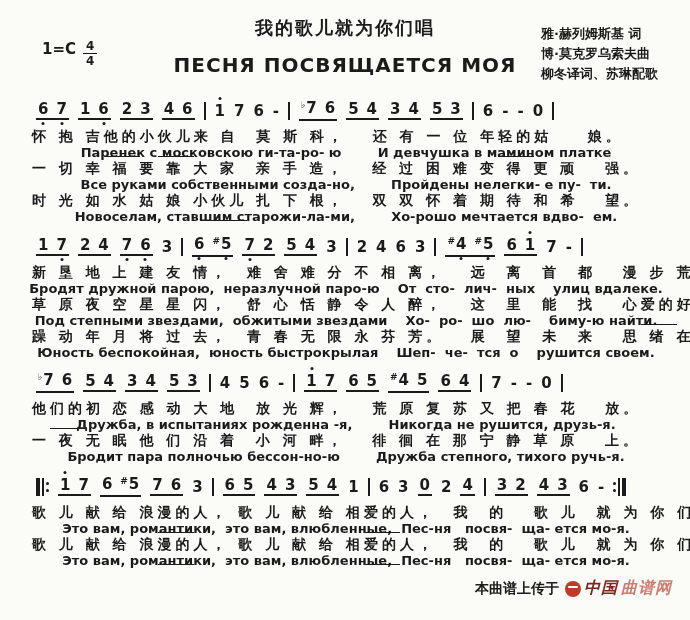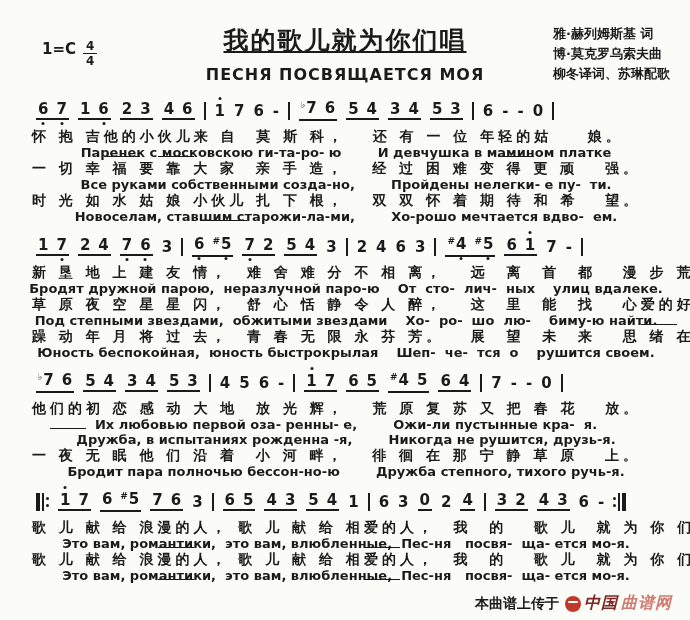--- a/index.html
+++ b/index.html
@@ -11,23 +11,23 @@
   .page{padding:6px 14px 0;}
 
   
   header{position:relative;height:88px;}
   .keysig{position:absolute;left:28px;top:34px;display:flex;gap:7px;
           font-weight:bold;font-size:15px;}
   .frac{display:inline-flex;flex-direction:column;align-items:center;font-size:12px;line-height:1;font-weight:bold;}
   .frac .fi{font-style:normal;}
   .frac .fi:first-child{border-bottom:1.5px solid #1b1b1b;padding:0 3px 1px;margin-bottom:1px;}
   .titles{text-align:center;padding-top:10px;}
-  .titles h1{margin:8px;font-size:25px;letter-spacing:2px;text-decoration:underline;}
-  .titles h2{margin:3px 0 0;font-size:16px;letter-spacing:1px;}
-  .credits{position:absolute;right:6px;top:18px;font-size:13px;font-weight:bold;line-height:20px;margin-left:45px;}
+  .titles h1{margin:0;font-size:18px;letter-spacing:2px;}
+  .titles h2{margin:13px 0 0;font-size:20px;letter-spacing:1px;}
+  .credits{position:absolute;right:18px;top:18px;font-size:13px;font-weight:bold;line-height:20px;margin-left:45px;}
 
   
   .system{margin:0 0 6px;}
   .notes{display:flex;align-items:center;column-gap:9px;padding:8px 0 8px 22px;height:18px;}
   .ug{display:inline-flex;column-gap:8px;border-bottom:2px solid #1b1b1b;padding:0 2px 2px;}
   .nt{position:relative;font-weight:bold;font-size:15px;line-height:14px;}
   .num{position:relative;display:inline-block;}
   .acc{font-size:9px;position:relative;top:-5px;margin-right:1px;font-weight:bold;}
   .dot{position:absolute;left:50%;width:3px;height:3px;background:#1b1b1b;border-radius:50%;
        transform:translateX(-50%);}
@@ -228,21 +228,20 @@
             <span class="nt"><span class="num">4</span></span>
           </span>
           <span class="bar"></span>
           <span class="nt"><span class="num">7</span></span>
           <span class="nt"><span class="num">-</span></span>
           <span class="nt"><span class="num">-</span></span>
           <span class="nt"><span class="num">0</span></span>
           <span class="bar"></span>
         </div>
         <div class="lyr zh"><span>他</span><span class="lu">们的</span><span>初 恋 感 动 大 地  放 光 辉，   荒 原 复 苏 又 把 春 花   放。</span></div>
-        <div class="lyr ru"><span>Их любовью первой оза- ренны- е,        Ожи-ли пустынные кра-  я.</span></div>
         <div class="lyr ru"><span>Дружба, в испытаниях рожденна -я,        Никогда не рушится, друзь-я.</span></div>
         <div class="lyr zh"><span>一 夜 无 眠 他 们 沿 着  小 河 畔，   徘 徊 在 那 宁 静 草 原   上。</span></div>
         <div class="lyr ru"><span>Бродит пара полночью бессон-но-ю        Дружба степного, тихого ручь-я.</span></div>
       </section>
       <section class="system">
         <div class="notes">
           <span class="rep">
             <span class="rb thick"></span>
             <span class="rb"></span>
             <span class="rdots">

